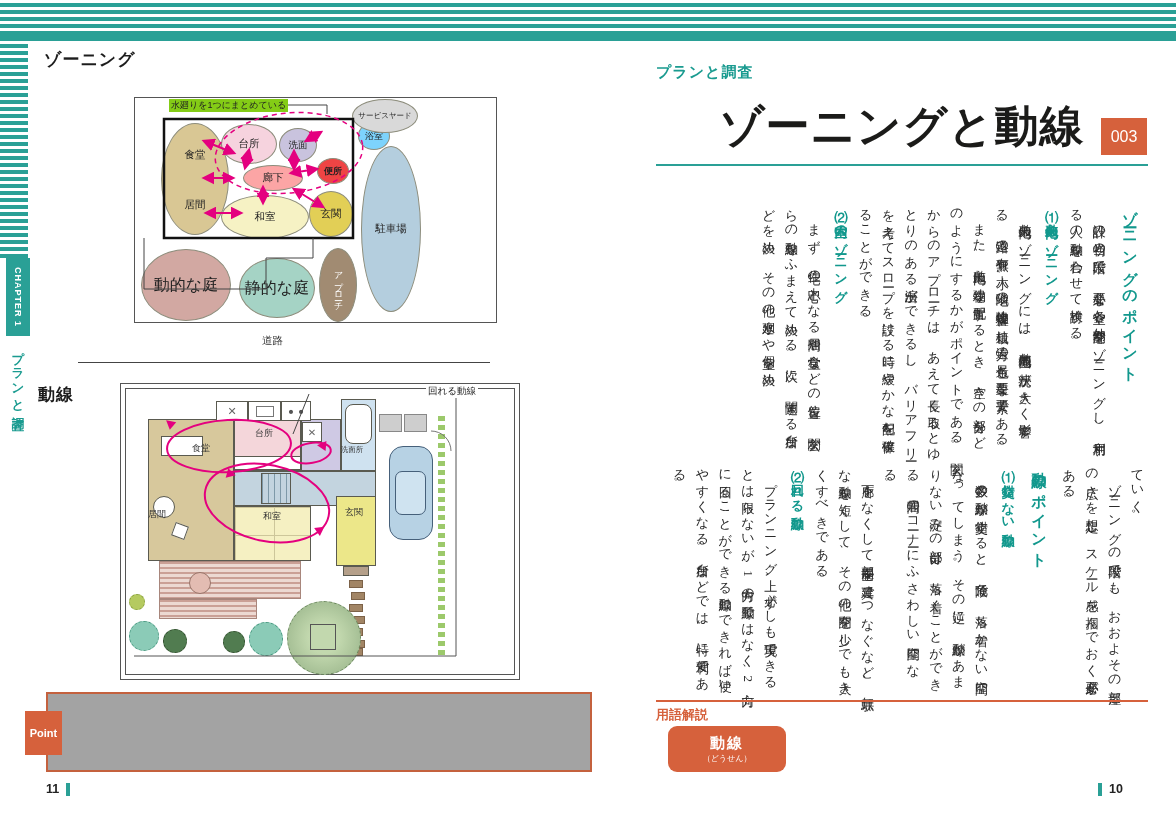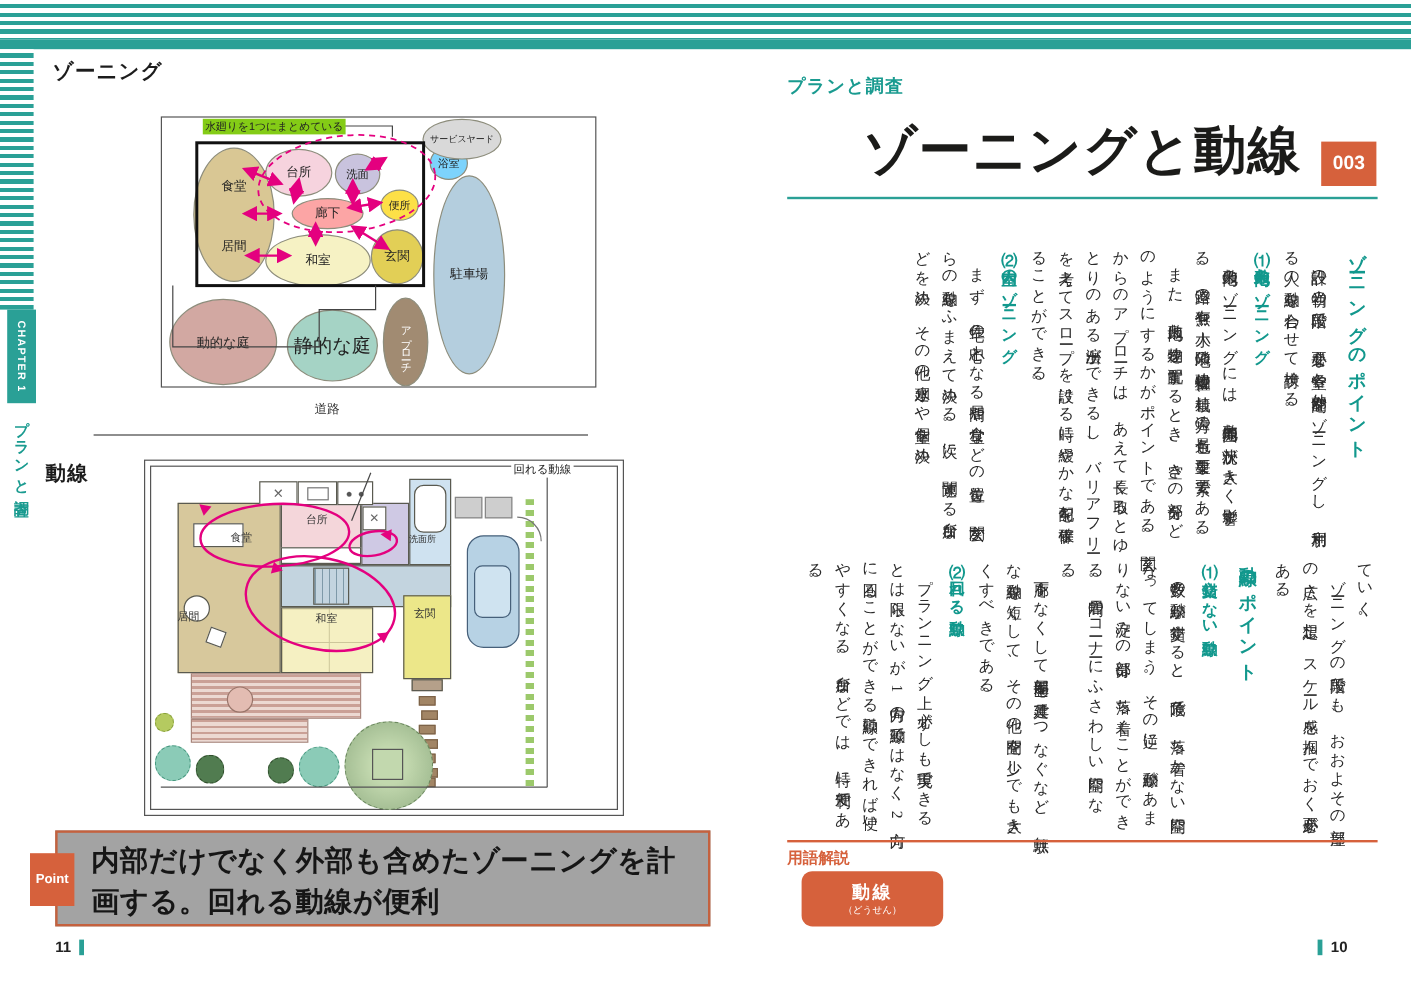--- a/index.html
+++ b/index.html
@@ -57,21 +57,21 @@
   .pageno { position:absolute; top:782px; font-size:12.5px; font-weight:bold; color:#222;
             display:flex; align-items:center; gap:7px; }
   .pageno-left { left:46px; } .pageno-right { left:1098px; }
   .pagebar { display:inline-block; width:4px; height:13px; background:#2aa096; }
 
   
   .category { position:absolute; left:656px; top:63px; font-size:15px; font-weight:bold; color:#1a9b90; letter-spacing:1px; }
   .title { position:absolute; left:656px; top:100px; width:492px; text-align:center; font-size:44px;
            font-weight:900; color:#1b1b19; letter-spacing:1px; line-height:1.2; }
   .num-badge { position:absolute; left:1101px; top:118px; width:46px; height:37px; background:#d6613c;
-           color:#fff; font-size:16px; font-weight:bold; display:flex; align-items:center; justify-content:center; }
+           color:#fff; font-size:16px; font-weight:normal; display:flex; align-items:center; justify-content:center; }
   .title-rule { position:absolute; left:656px; top:164px; width:492px; height:2px; background:#2aa096; }
 
   
   .vtext { position:absolute; writing-mode:vertical-rl; font-family:"Liberation Serif",serif;
            font-size:13px; line-height:1.75; letter-spacing:0.08em; color:#2b2b2b; }
   .vtext p { margin:0; }
   .vh1 { font-family:"Liberation Sans",sans-serif; font-size:15px; font-weight:bold; color:#12988d;
          letter-spacing:0.15em; margin:0 5px 0 7px; }
   .vh2 { font-family:"Liberation Sans",sans-serif; font-size:13px; font-weight:bold; color:#12988d;
          margin:0 2px 0 4px; }
@@ -111,21 +111,21 @@
     </div>
     <div class="ell" style="left:86px;top:26px;width:56px;height:40px;background:#f6d3de;">
         <span class="elab">台所</span>
       </div>
     <div class="ell" style="left:144px;top:30px;width:38px;height:34px;background:#c9c3de;">
         <span class="elab" style="font-size:9.5px;">洗面</span>
       </div>
     <div class="ell" style="left:184px;top:24px;width:32px;height:28px;background:#7dd3fc;margin-left:39px;">
         <span class="elab" style="font-size:9px;">浴室</span>
       </div>
-    <div class="ell" style="left:182px;top:60px;width:32px;height:26px;background:#fde047;">
+    <div class="ell" style="left:182px;top:60px;width:32px;height:26px;background:#ef4444;font-weight:bold;">
         <span class="elab" style="font-size:9px;">便所</span>
       </div>
     <div class="ell" style="left:108px;top:67px;width:60px;height:26px;background:#fca5a5;">
         <span class="elab">廊下</span>
       </div>
     <div class="ell" style="left:86px;top:97px;width:88px;height:44px;background:#f6f2c4;">
         <span class="elab">和室</span>
       </div>
     <div class="ell" style="left:174px;top:93px;width:44px;height:46px;background:#e2cf56;">
         <span class="elab">玄関</span>
@@ -133,21 +133,21 @@
     <div class="ell" style="left:217px;top:1px;width:66px;height:34px;background:#d9d9d9;">
         <span class="elab" style="font-size:7.5px;">サービスヤード</span>
       </div>
     <div class="ell" style="left:226px;top:48px;width:60px;height:166px;background:#b4cede;">
         <span class="elab">駐車場</span>
       </div>
     <div class="ell" style="left:184px;top:150px;width:38px;height:74px;background:#a18b72;">
         <span class="elab" style="writing-mode:vertical-rl;color:#fff;font-size:9px;">アプローチ</span>
       </div>
     <div class="ell" style="left:6px;top:151px;width:90px;height:72px;background:#d2a8a2;">
-        <span class="elab" style="font-size:11px;">動的な庭</span>
+        <span class="elab" style="font-size:16px;">動的な庭</span>
       </div>
     <div class="ell" style="left:104px;top:160px;width:76px;height:60px;background:#a5d3c5;">
         <span class="elab" style="font-size:16px;">静的な庭</span>
       </div>
 
     <div class="znote">水廻りを1つにまとめている</div>
 
     <svg class="fig1-svg" width="363" height="226" viewBox="0 0 363 226">
       <defs>
         <marker id="ar" viewBox="0 0 10 10" refX="8" refY="5" markerWidth="6.5" markerHeight="6.5" orient="auto-start-reverse">
@@ -254,21 +254,20 @@
       <path d="M0,-5 L9,0 L0,5 z" fill="#e4007f" transform="translate(106,89) rotate(15)"></path>
       <path d="M0,-5 L9,0 L0,5 z" fill="#e4007f" transform="translate(196,148) rotate(-35)"></path>
       <path d="M0,-5 L9,0 L0,5 z" fill="#e4007f" transform="translate(205,62) rotate(185)"></path>
 
       <line x1="188" y1="10" x2="172" y2="50" stroke="#444" stroke-width="1"></line>
     </svg>
   </div>
 
   <div class="point-box">
     <div class="point-badge">Point</div>
-    <div class="point-text">内部だけでなく外部も含めたゾーニングを計画する。回れる動線が便利</div>
   </div>
 
   <div class="pageno pageno-left">
     <span>11</span>
     <span class="pagebar"></span>
   </div>
 
   <div class="category">プランと調査</div>
   <h1 class="title">ゾーニングと動線</h1>
   <div class="num-badge">003</div>

